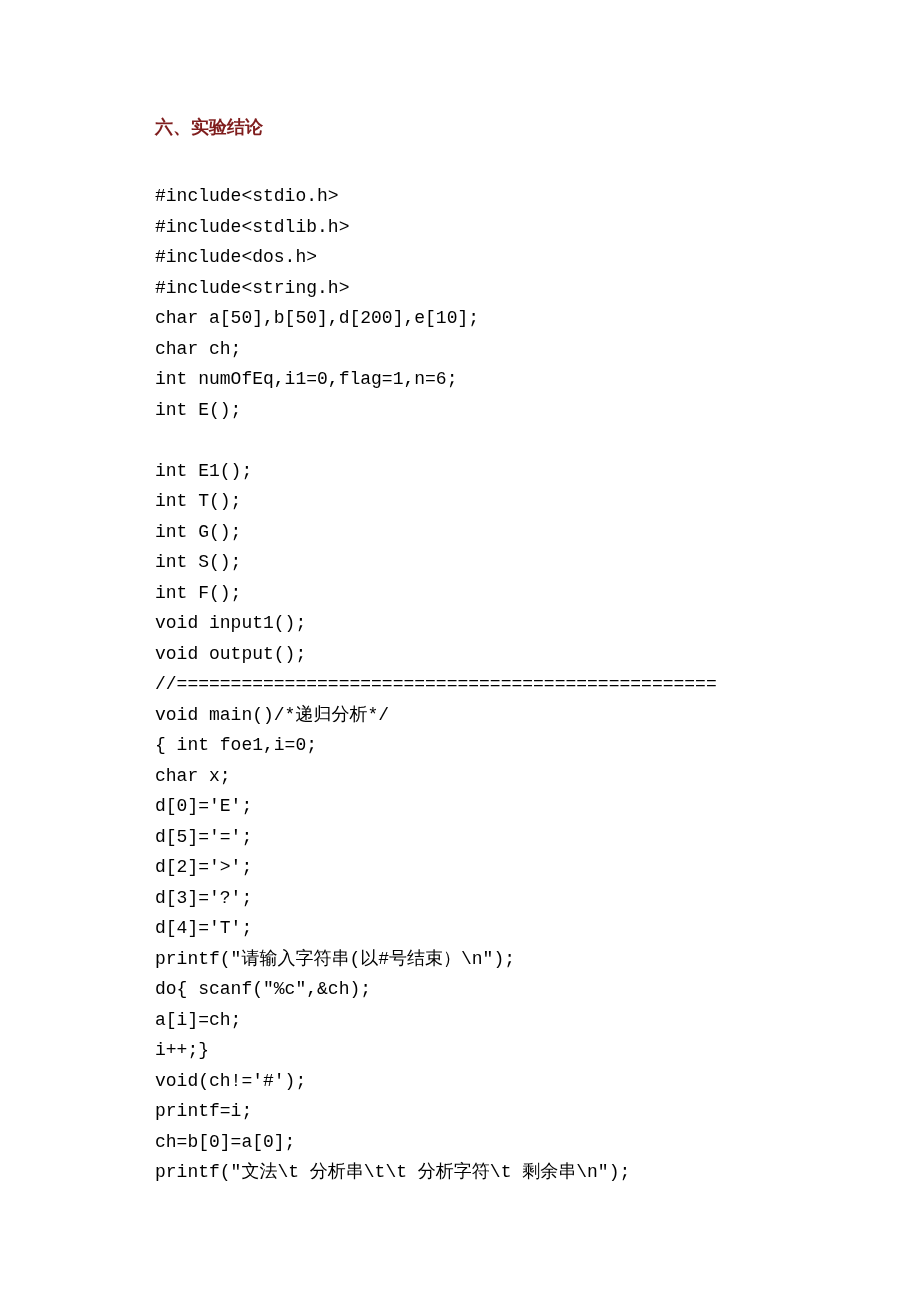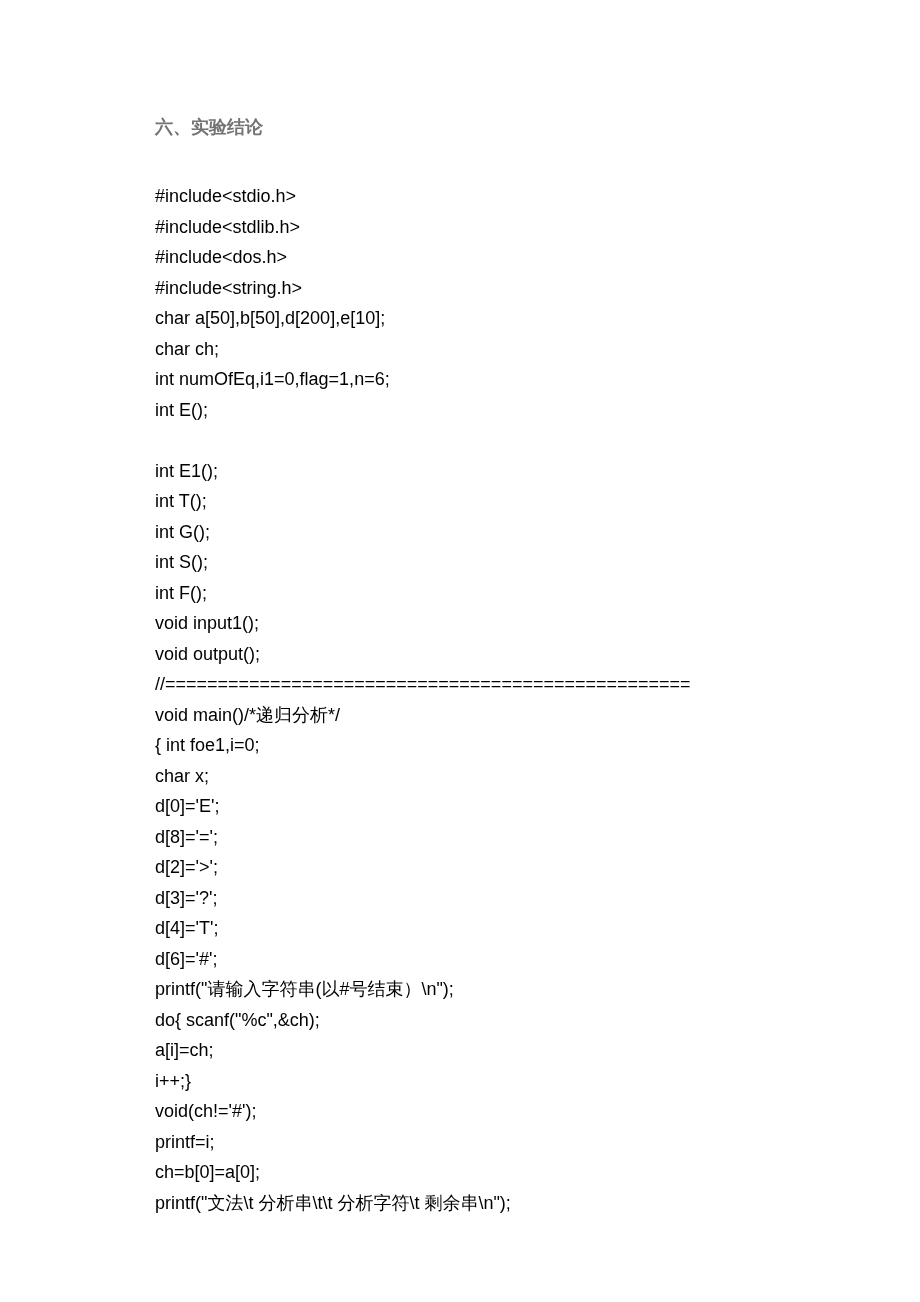--- a/index.html
+++ b/index.html
@@ -10,30 +10,30 @@
     width: 920px;
   }
   .page {
     padding: 115px 155px 100px 155px;
     box-sizing: border-box;
     width: 920px;
   }
   .heading {
     font-weight: bold;
     font-size: 18px;
-    color: #737373;
+    color: #7f1d1d;
     margin-bottom: 42px;
     font-family: "SimSun", "Microsoft YaHei", serif;
   }
   .code-line {
     font-size: 18px;
     color: #000;
     line-height: 30.5px;
     white-space: pre;
-    font-family: Liberation Sans, sans-serif;
+    font-family: Liberation Mono, monospace;
   }
   .blank-line {
     height: 30.5px;
   }
 </style>
 </head>
 <body>
 
 <div class="page">
   <div class="heading">六、实验结论</div>
@@ -52,25 +52,24 @@
       <div class="code-line">int G();</div>
       <div class="code-line">int S();</div>
       <div class="code-line">int F();</div>
       <div class="code-line">void input1();</div>
       <div class="code-line">void output();</div>
       <div class="code-line">//==================================================</div>
       <div class="code-line">void main()/*递归分析*/</div>
       <div class="code-line">{ int foe1,i=0;</div>
       <div class="code-line">char x;</div>
       <div class="code-line">d[0]='E';</div>
-      <div class="code-line">d[8]='=';</div>
+      <div class="code-line">d[5]='=';</div>
       <div class="code-line">d[2]='&gt;';</div>
       <div class="code-line">d[3]='?';</div>
       <div class="code-line">d[4]='T';</div>
-      <div class="code-line">d[6]='#';</div>
       <div class="code-line">printf("请输入字符串(以#号结束）\n");</div>
       <div class="code-line">do{ scanf("%c",&amp;ch);</div>
       <div class="code-line">a[i]=ch;</div>
       <div class="code-line">i++;}</div>
       <div class="code-line">void(ch!='#');</div>
       <div class="code-line">printf=i;</div>
       <div class="code-line">ch=b[0]=a[0];</div>
       <div class="code-line">printf("文法\t 分析串\t\t 分析字符\t 剩余串\n");</div>
     </div>
 </div>

